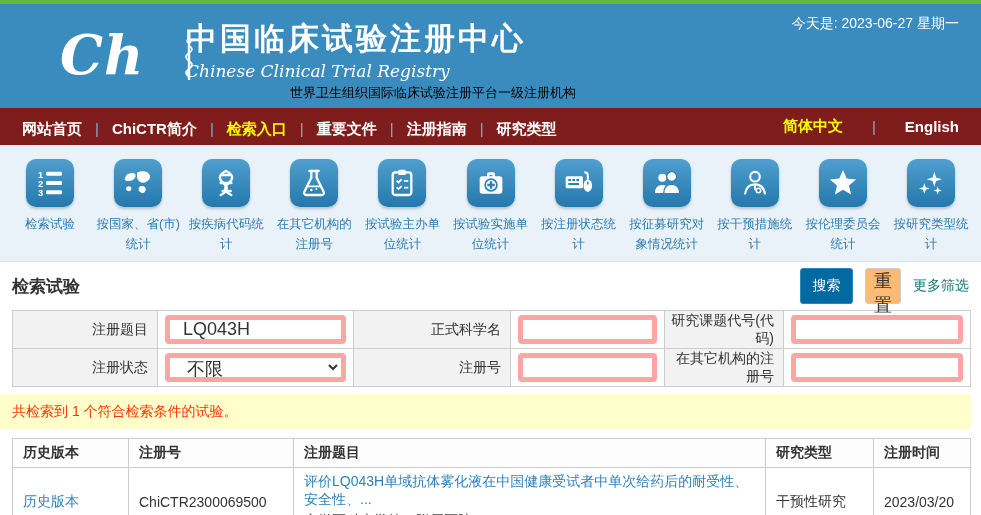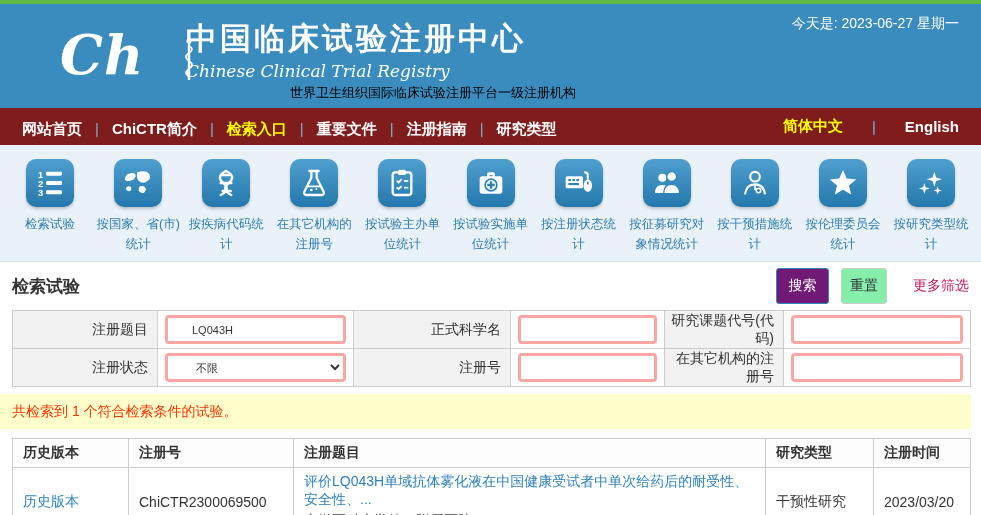--- a/index.html
+++ b/index.html
@@ -55,41 +55,41 @@
   .tile svg { width:32px; height:32px; }
   .stat-label {
     font-size:12.5px; color:#2e7cb0; line-height:1.6; max-width:84px; margin:0 auto;
   }
 
   
   .search-bar { display:flex; align-items:center; padding:6px 12px; height:48px; }
   .search-heading { font-size:17px; font-weight:bold; color:#333; }
   .actions { margin-left:auto; display:flex; align-items:center; }
   .btn-search {
-    background:#701a75; color:#fff; border:1px solid #2e86ba; border-radius:3px;
+    background:#0369a1; color:#fff; border:1px solid #2e86ba; border-radius:3px;
     width:53px; height:36px; font-size:14px; cursor:pointer;
     font-family:inherit;
   }
   .btn-reset {
-    background:#86efac; color:#333; border:1px solid #ccc; border-radius:3px;
-    width:46px; height:36px; font-size:14px; margin-left:12px; cursor:pointer;
+    background:#fdba74; color:#333; border:1px solid #ccc; border-radius:3px;
+    width:36px; height:36px; font-size:18px; margin-left:12px; cursor:pointer;
     font-family:inherit;
   }
-  .more-link { color:#be185d; font-size:14px; margin-left:26px; text-decoration:none; cursor:pointer; }
+  .more-link { color:#0f766e; font-size:14px; margin-left:12px; text-decoration:none; cursor:pointer; }
 
   
   .form-table { width:958px; margin:0 12px; border-collapse:collapse; table-layout:fixed; }
   .form-table td { border:1px solid #ccc; height:38px; }
   .form-table td.lbl {
     background:#f2f2f2; text-align:right; padding-right:9px; font-size:14px; color:#333;
   }
   .form-table td.inp { background:#fff; padding:4px 7px; }
   .form-table input, .form-table select {
-    width:100%; height:29px; border:3px solid #fca5a5; border-radius:4px;
-    padding:0 24px; font-size:11px; color:#333; background:#fff;
+    width:100%; height:29px; border:5px solid #fca5a5; border-radius:4px;
+    padding:0 13px; font-size:18px; color:#333; background:#fff;
     font-family:inherit; outline:none;
   }
 
   
   .message {
     margin-top:7px; width:971px; background:#ffffcc; color:#ff3300;
     font-size:14px; padding:9px 12px; height:35px;
   }
 
   

